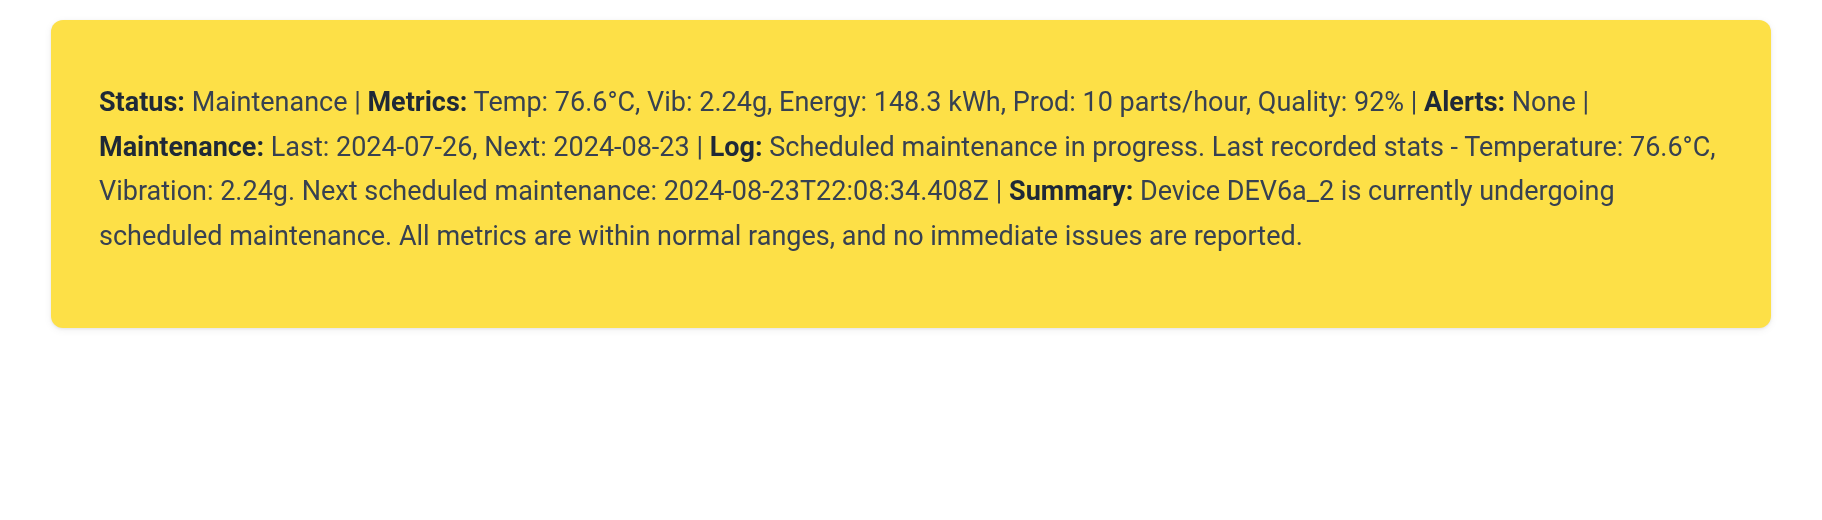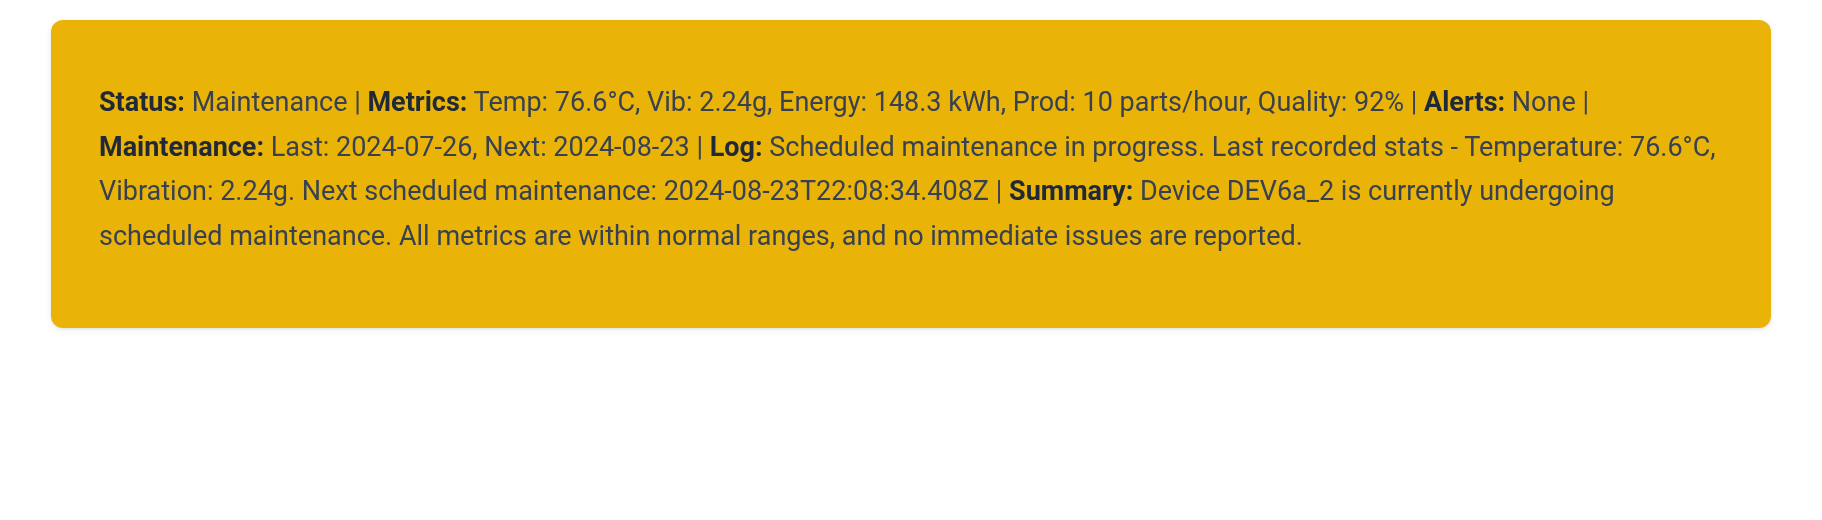--- a/index.html
+++ b/index.html
@@ -7,21 +7,21 @@
       margin: 0;
       padding: 0;
     }
     body {
       font-family: -apple-system, BlinkMacSystemFont, "Segoe UI", Roboto, Helvetica, Arial, sans-serif;
       background: #ffffff;
       padding: 20px;
       width: 1822px;
     }
     .card {
-      background: #eab308;
+      background: #fde047;
       border-radius: 12px;
       box-shadow: 0 2px 8px rgba(0,0,0,0.06), 0 1px 3px rgba(0,0,0,0.08);
       padding: 60px 48px 70px 48px;
       width: 1720px;
       margin: 0 auto;
     }
     .content {
       font-size: 27px;
       line-height: 1.65;
       color: #374151;

